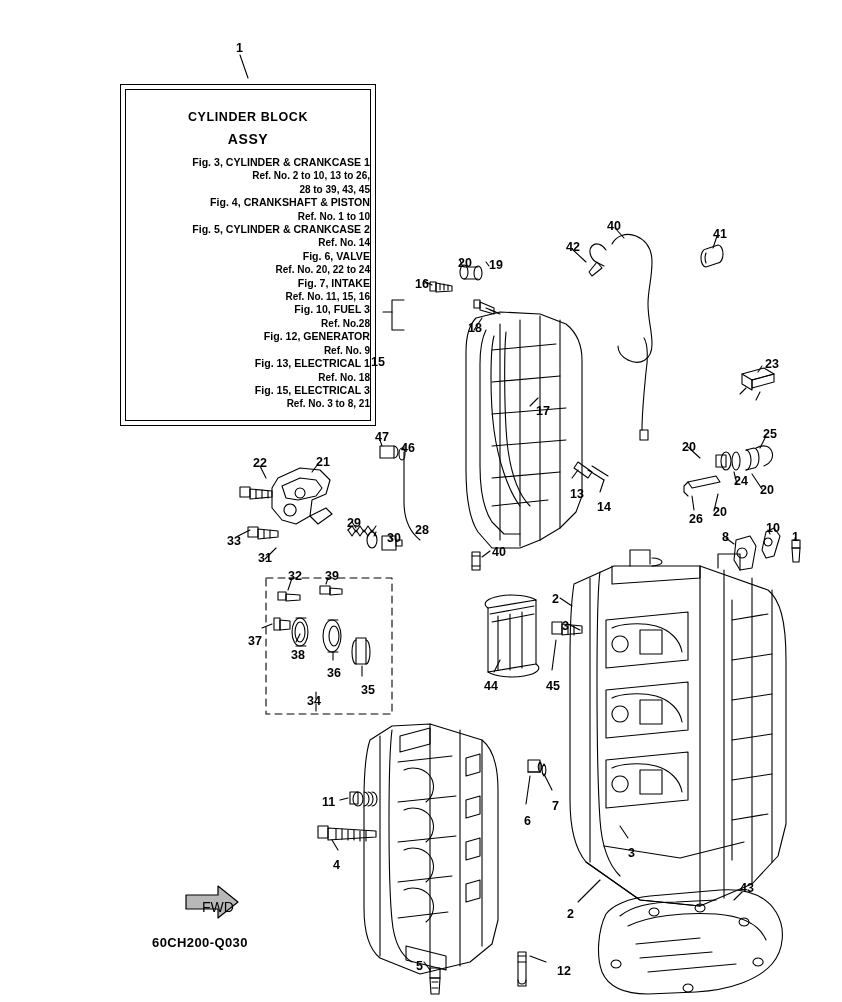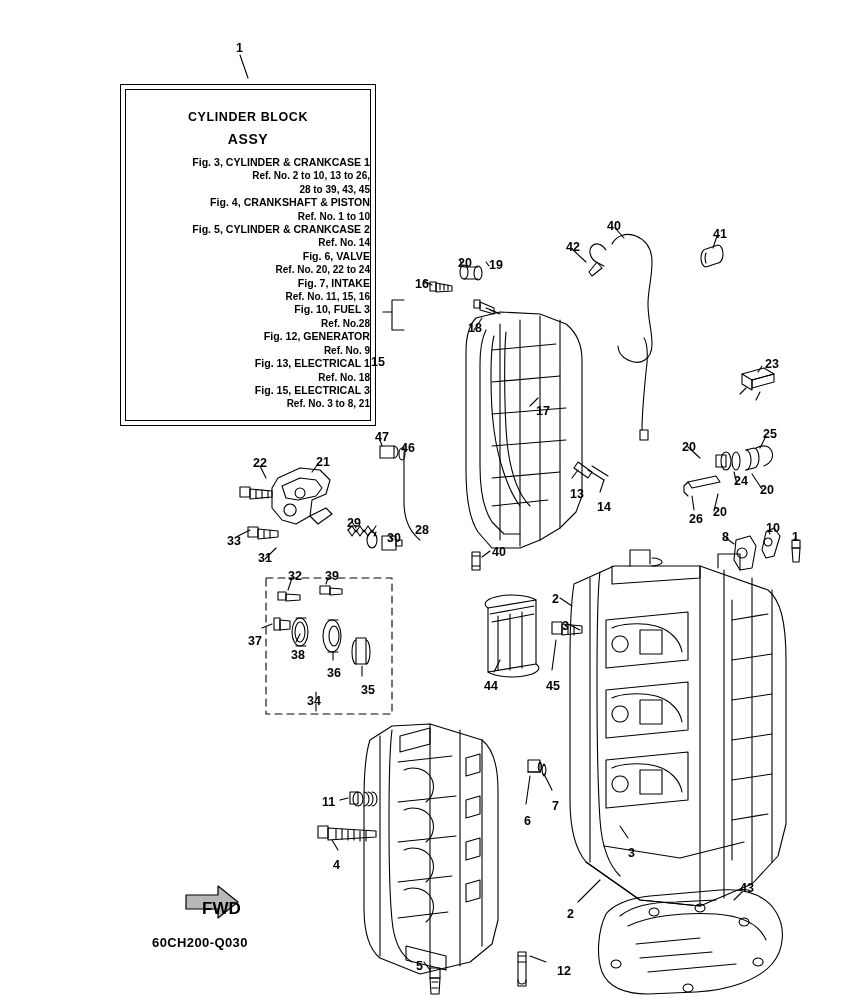--- a/index.html
+++ b/index.html
@@ -77,22 +77,22 @@
     left: 152px;
     top: 935px;
     font-size: 13px;
     font-weight: bold;
     letter-spacing: 0.4px;
   }
   .fwd-label {
     position: absolute;
     left: 202px;
     top: 899px;
-    font-size: 17px;
-    font-weight: bold;
+    font-size: 14px;
+    font-weight: normal;
     color: #000;
   }
 </style>
 </head>
 <body>
 
 <svg id="canvas" viewBox="0 0 842 1002" xmlns="http://www.w3.org/2000/svg">
   <g fill="none" stroke="#000" stroke-width="1.1" stroke-linejoin="round" stroke-linecap="round">
 
     <path d="M240,55 L248,78"></path>

